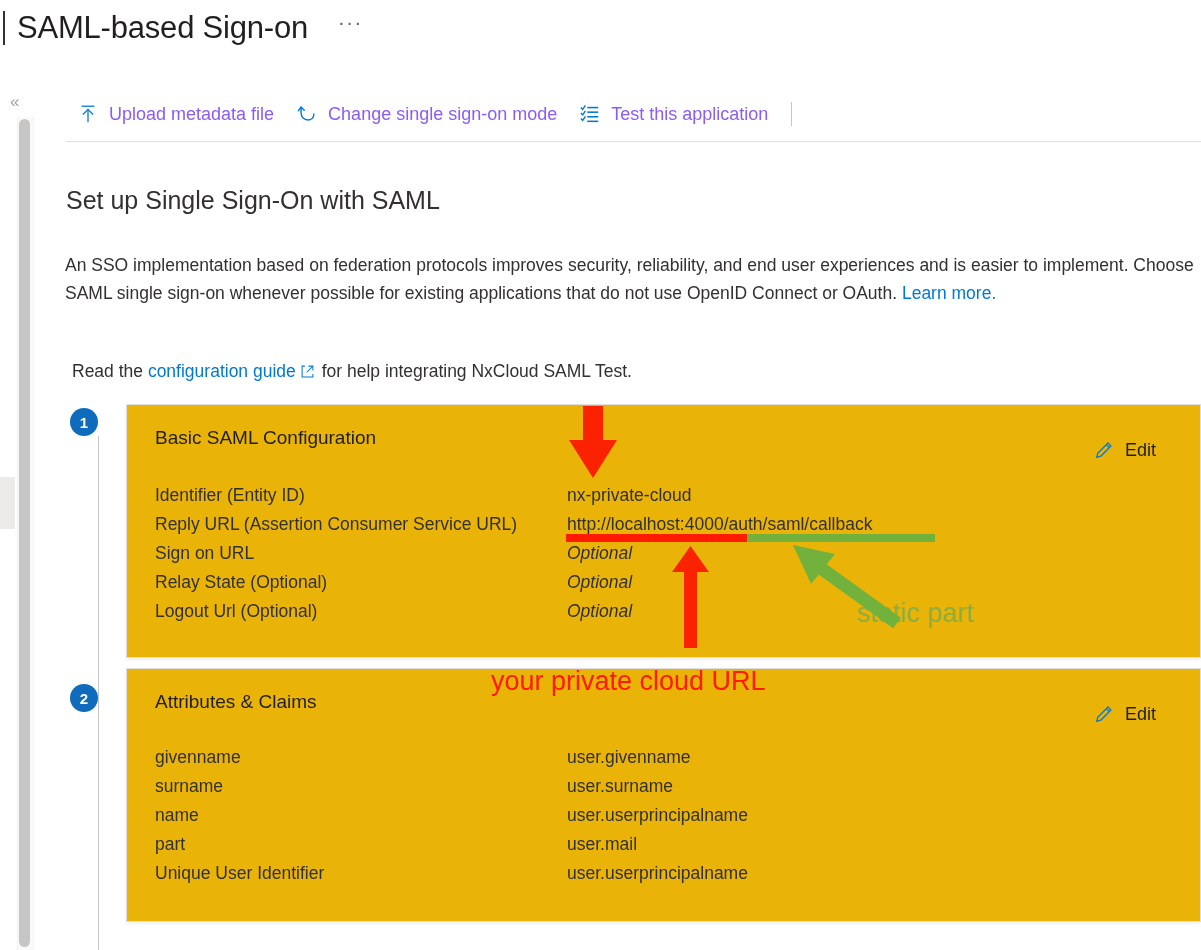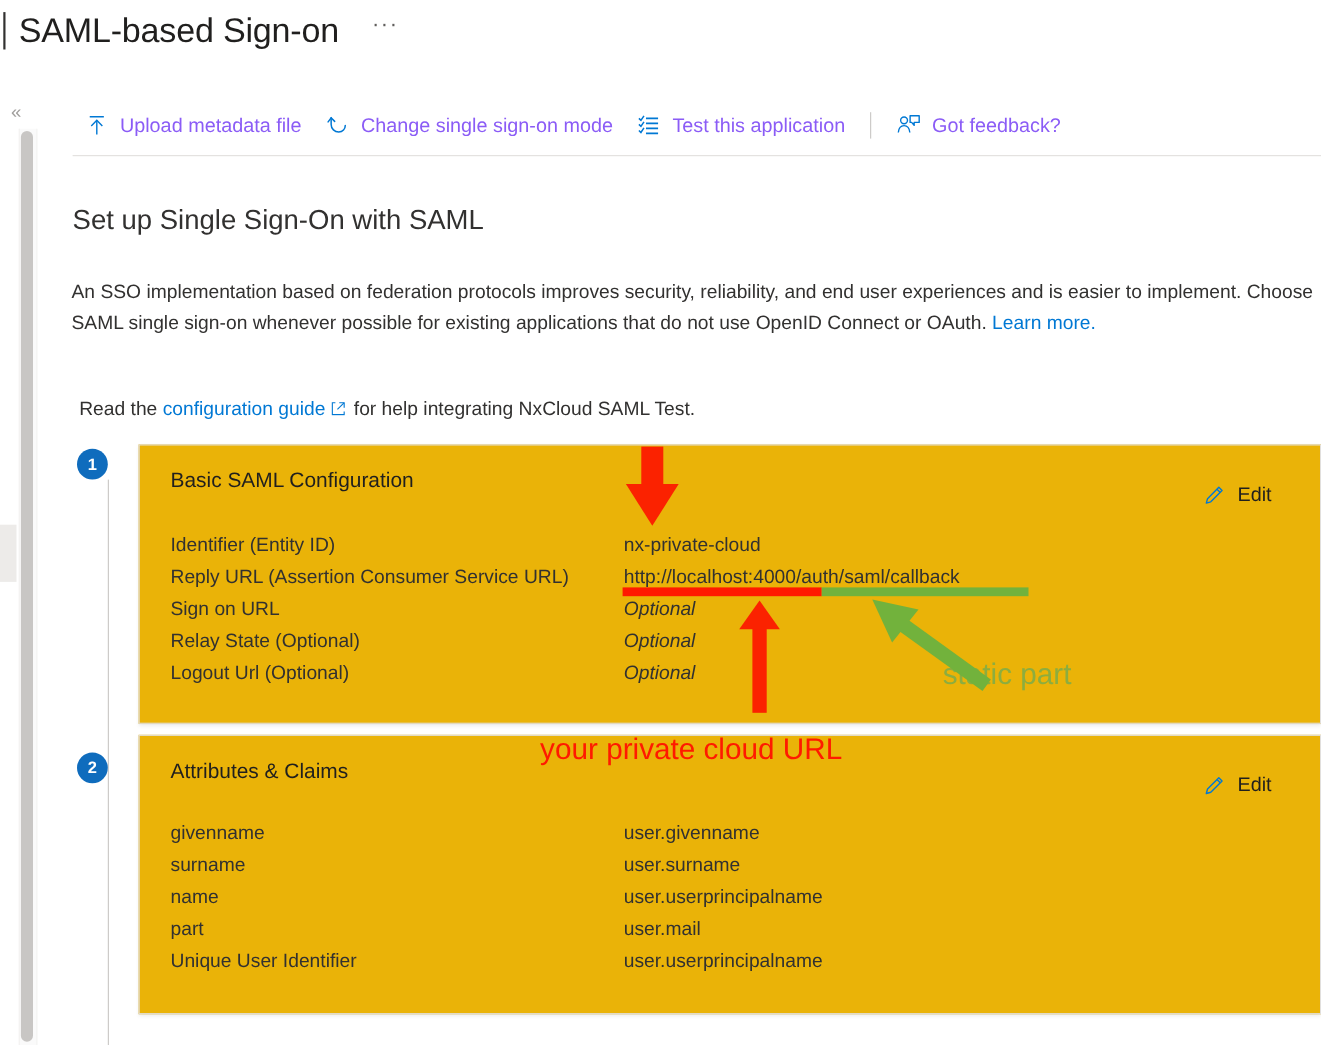--- a/index.html
+++ b/index.html
@@ -211,20 +211,21 @@
   }
   .card-title {
     position: absolute;
     font-size: 19px;
     color: #201f1e;
     white-space: nowrap;
   }
   .edit-button {
     position: absolute;
     display: flex;
+    align-items: center;
     cursor: pointer;
     background: transparent;
     border: none;
     font-family: inherit;
     padding: 2px 4px;
   }
   .edit-icon {
     width: 22px;
     height: 22px;
     margin-right: 10px;
@@ -314,28 +315,20 @@
       <line x1="9" y1="20" x2="21" y2="20" stroke="#0078d4" stroke-width="1.7"></line>
       <polyline points="2,5 4,7 7,2.5" fill="none" stroke="#0078d4" stroke-width="1.5"></polyline>
       <polyline points="2,11 4,13 7,8.5" fill="none" stroke="#0078d4" stroke-width="1.5"></polyline>
       <polyline points="2,17 4,19 7,14.5" fill="none" stroke="#0078d4" stroke-width="1.5"></polyline>
     </svg>
     <span class="cmd-label">Test this application</span>
   </div>
 
   <div class="cmd-divider"></div>
 
-  <div class="cmd-item">
-    <svg class="cmd-icon" viewBox="0 0 24 24">
-      <circle cx="7.5" cy="7" r="3.4" fill="none" stroke="#0078d4" stroke-width="1.4"></circle>
-      <path d="M1.8 19 C2.2 14.4 4.6 12.2 7.5 12.2 C10.4 12.2 12.8 14.4 13.2 19" fill="none" stroke="#0078d4" stroke-width="1.4"></path>
-      <path d="M13.5 2.5 H22.5 V9 H17.5 L17.5 12 L15 9 H13.5 Z" fill="none" stroke="#0078d4" stroke-width="1.4" stroke-linejoin="round"></path>
-    </svg>
-    <span class="cmd-label">Got feedback?</span>
-  </div>
 
 </div>
 <div id="command-bar-underline"></div>
 
 <div id="section-heading">Set up Single Sign-On with SAML</div>
 
 <div id="intro-paragraph"><span>An SSO implementation based on federation protocols improves security, reliability, and end user experiences and is easier to implement. Choose SAML single sign-on whenever possible for existing applications that do not use OpenID Connect or OAuth. </span><span class="link">Learn more.</span></div>
 
 <div id="guide-line"><span>Read the </span><span class="link">configuration guide</span><svg class="ext-link-icon" viewBox="0 0 14 14">
       <path d="M4.2 1.2 H1.2 V12.8 H12.8 V9.8" fill="none" stroke="#0078d4" stroke-width="1.1"></path>

